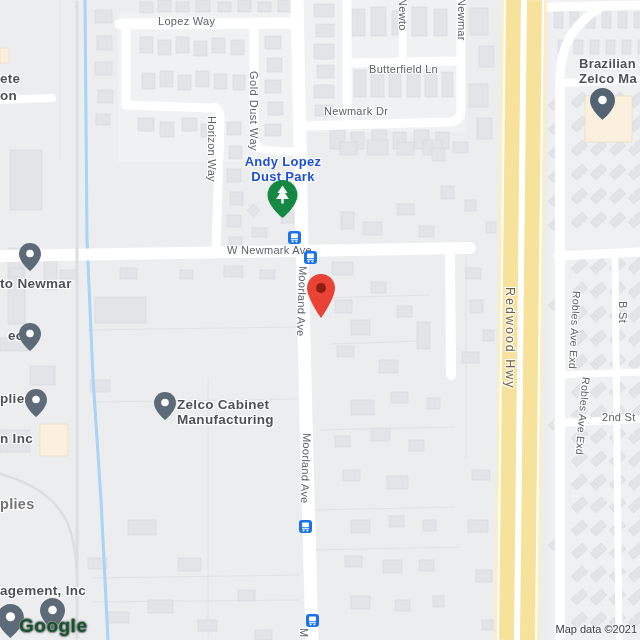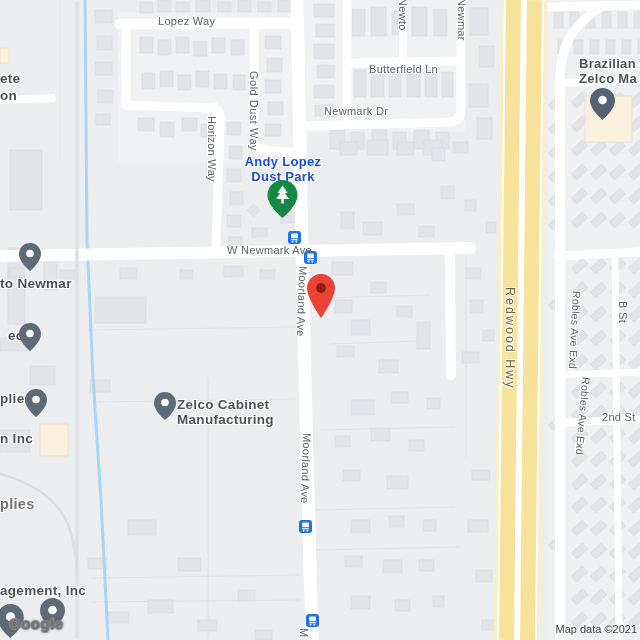--- a/index.html
+++ b/index.html
@@ -15,22 +15,22 @@
   }
   .vlbl{writing-mode:vertical-rl;text-orientation:sideways;}
   .poi{font-size:13px;font-weight:bold;color:#4e5257;line-height:1.12;}
   .park{color:#1d4ed8;text-align:center;}
   .hwy{color:#6f5f3f;font-size:12.5px;letter-spacing:2px;}
   .blue{color:#737373;font-size:14.5px;}
   .big{font-size:13.5px;}
   .icon{position:absolute;z-index:4;line-height:0;}
   #marker{position:absolute;z-index:5;line-height:0;}
   #glogo{
-    position:absolute;left:9px;top:615px;z-index:6;
-    font-size:15px;font-weight:bold;letter-spacing:.5px;color:#737373;
+    position:absolute;left:19px;top:615px;z-index:6;
+    font-size:19px;font-weight:bold;letter-spacing:.5px;color:#14532d;
     text-shadow:-1px 0 1px #8a8a8a,1px 0 1px #8a8a8a,0 -1px 1px #8a8a8a,0 1px 1px #8a8a8a,0 0 3px rgba(60,60,60,.6);
   }
   #attrib{
     position:absolute;right:3px;top:623px;z-index:6;font-size:11px;color:#3c4043;
     text-shadow:0 0 2px #fff,0 0 2px #fff;
     text-align:center;
   }
 </style>
 </head>
 <body>

